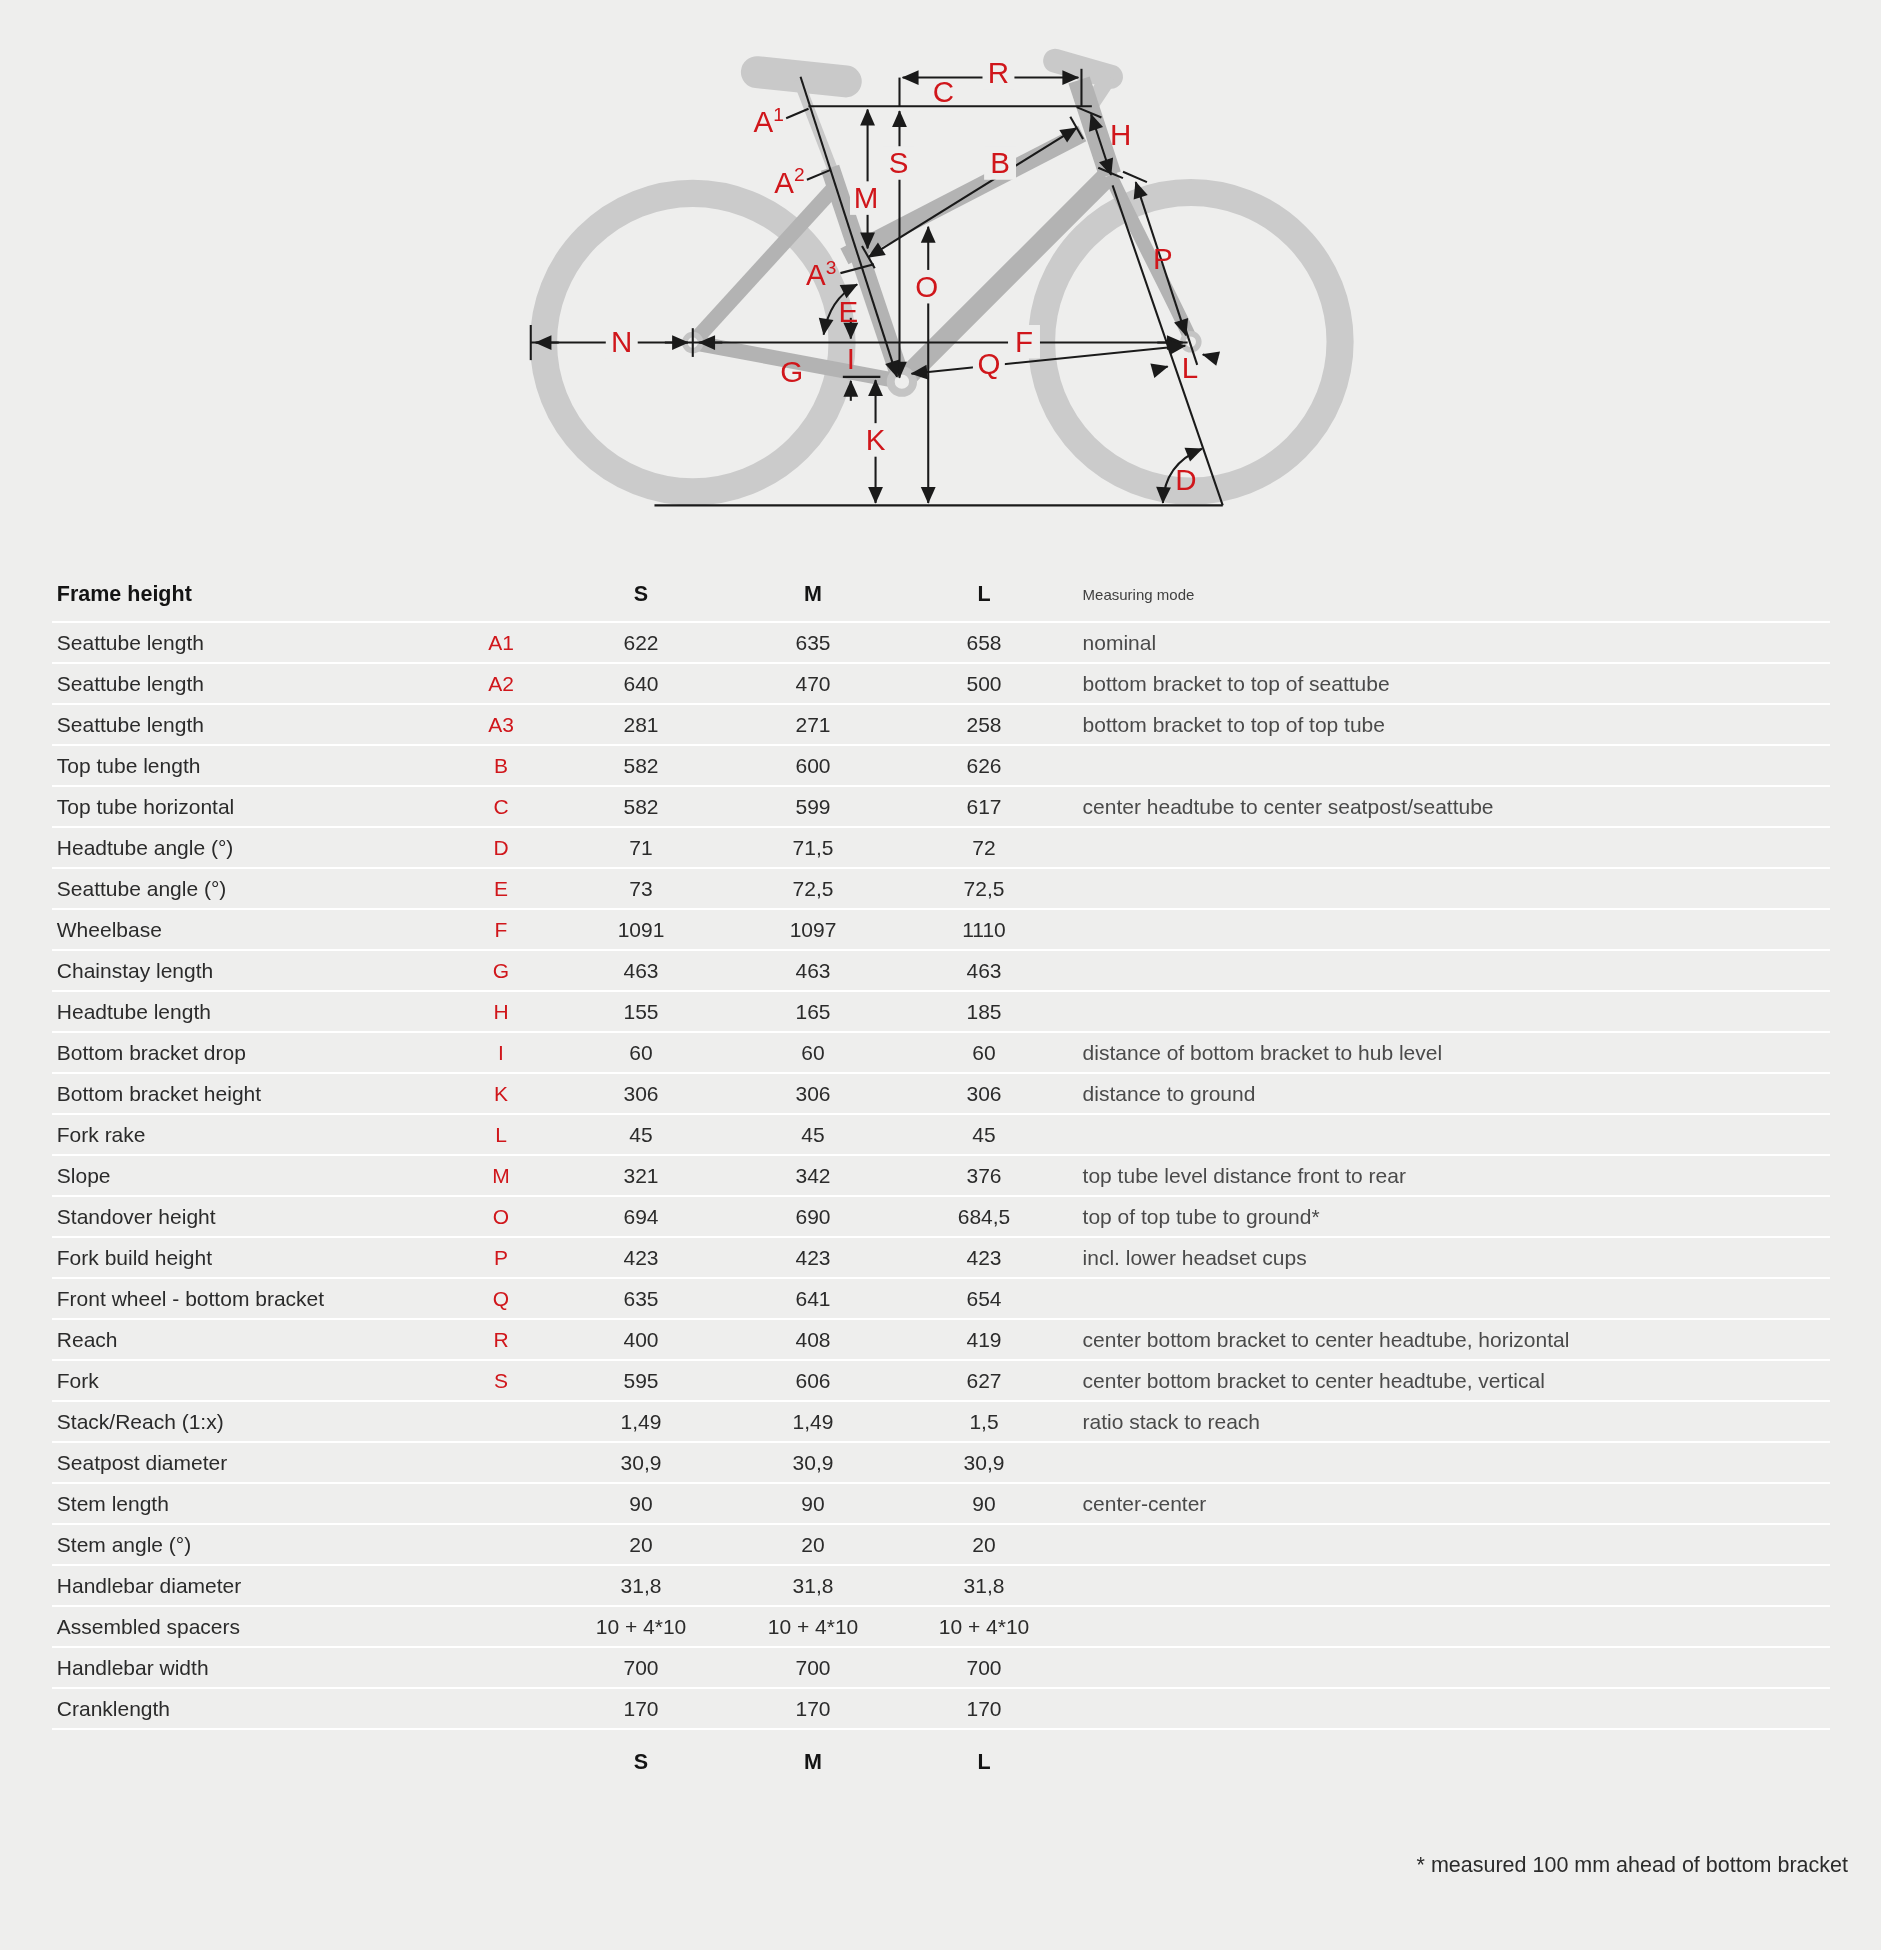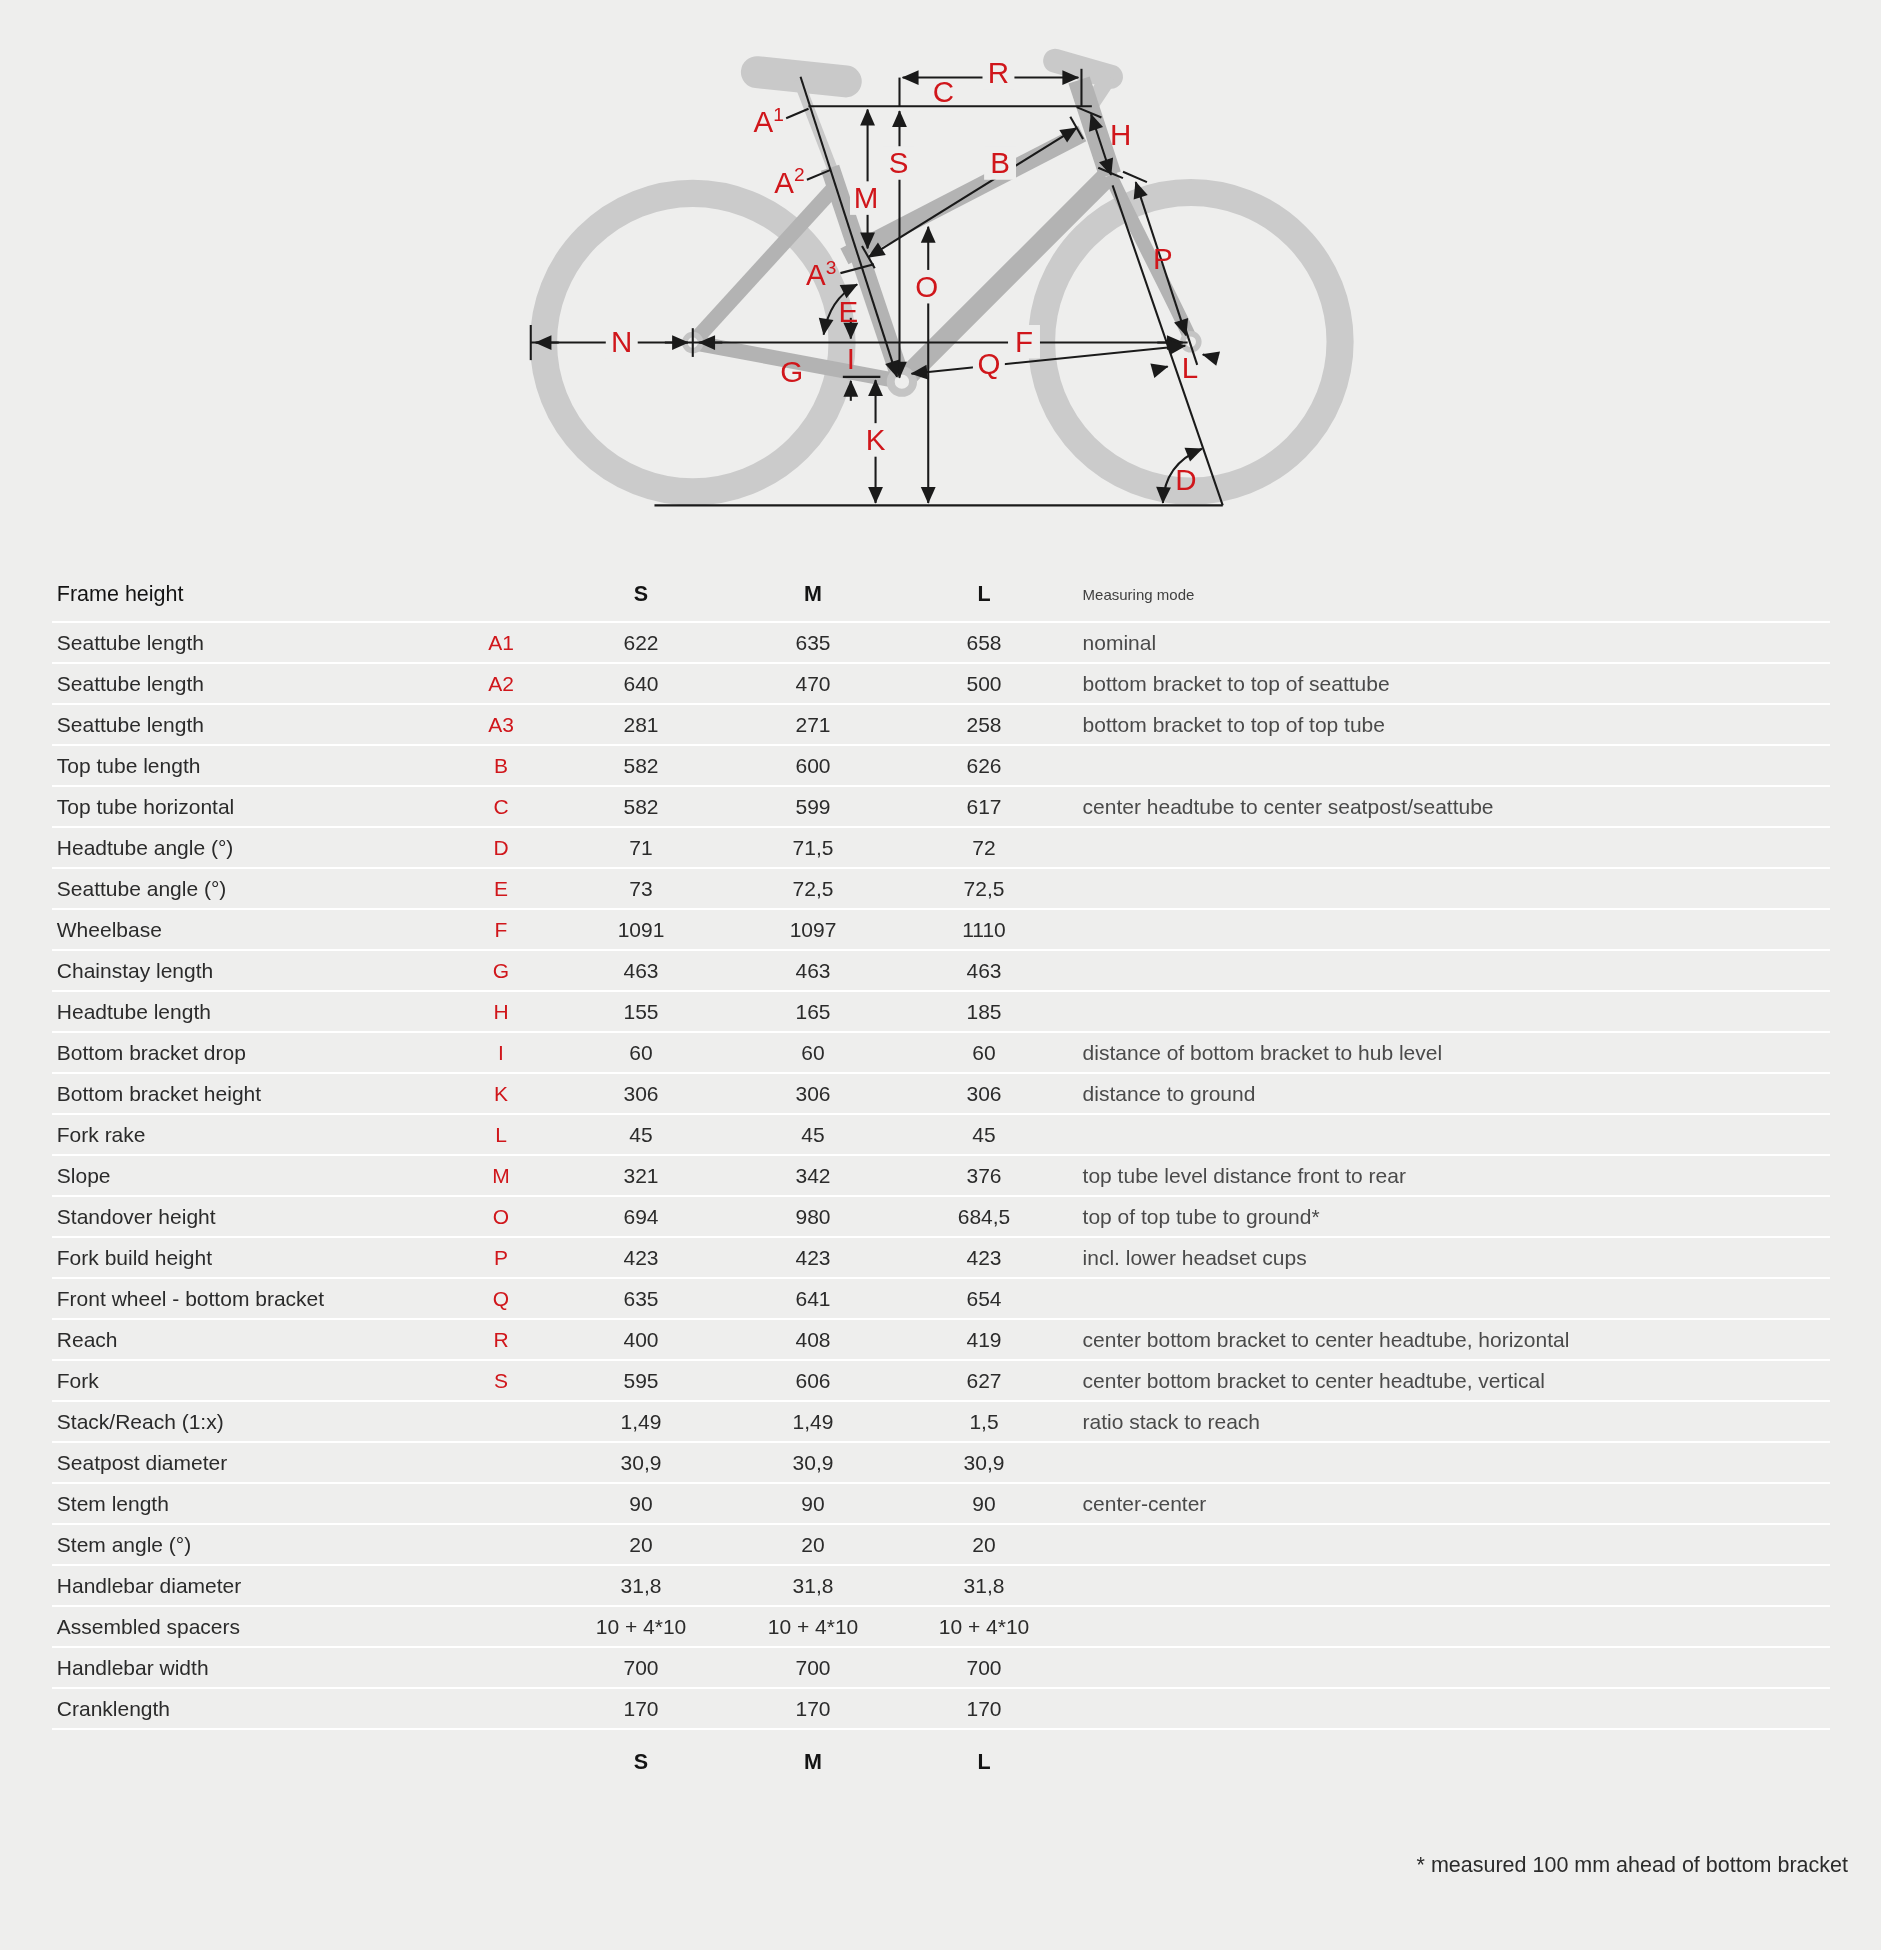--- a/index.html
+++ b/index.html
@@ -7,21 +7,21 @@
     width:1882px;height:1950px;position:relative;overflow:hidden;
     background:#eeeeed;
     font-family:"Liberation Sans", sans-serif;
   }
   .diagram{position:absolute;left:0;top:0}
   .diagram text{font-family:"Liberation Sans", sans-serif;font-size:37px;fill:#d0161b}
   .diagram text tspan.sup{font-size:24px}
   .geo-table{position:absolute;left:52px;top:568px;width:1778px}
   .t-row{display:grid;grid-template-columns:395px 108px 172px 172px 170px 1fr;align-items:center}
   .t-head{height:53px}
-  .t-head .c-label{font-weight:normal;font-size:21.5px;color:#141414}
+  .t-head .c-label{font-weight:bold;font-size:21.5px;color:#141414}
   .t-head .c-num{font-weight:bold;font-size:21.5px;color:#141414}
   .t-head .c-mode{font-size:15px;color:#3f3f3f}
   .t-data{height:39px;border-top:2.4px solid #ffffff;font-size:21px;color:#2b2b2b}
   .rows .t-data:last-child{border-bottom:2.4px solid #ffffff}
   .c-label{padding-left:4.8px;text-align:left;white-space:nowrap}
   .c-code{text-align:center;color:#d0161b}
   .c-num{text-align:center;white-space:nowrap}
   .c-mode{padding-left:13.6px;text-align:left;color:#4a4a4a;white-space:nowrap}
   .t-foot{height:45px;margin-top:9.6px}
   .t-foot .c-num{font-weight:bold;font-size:21.5px;color:#141414}
@@ -249,21 +249,21 @@
         <div class="c-code">M</div>
         <div class="c-num">321</div>
         <div class="c-num">342</div>
         <div class="c-num">376</div>
         <div class="c-mode">top tube level distance front to rear</div>
       </div>
       <div class="t-row t-data">
         <div class="c-label">Standover height</div>
         <div class="c-code">O</div>
         <div class="c-num">694</div>
-        <div class="c-num">980</div>
+        <div class="c-num">690</div>
         <div class="c-num">684,5</div>
         <div class="c-mode">top of top tube to ground*</div>
       </div>
       <div class="t-row t-data">
         <div class="c-label">Fork build height</div>
         <div class="c-code">P</div>
         <div class="c-num">423</div>
         <div class="c-num">423</div>
         <div class="c-num">423</div>
         <div class="c-mode">incl. lower headset cups</div>

